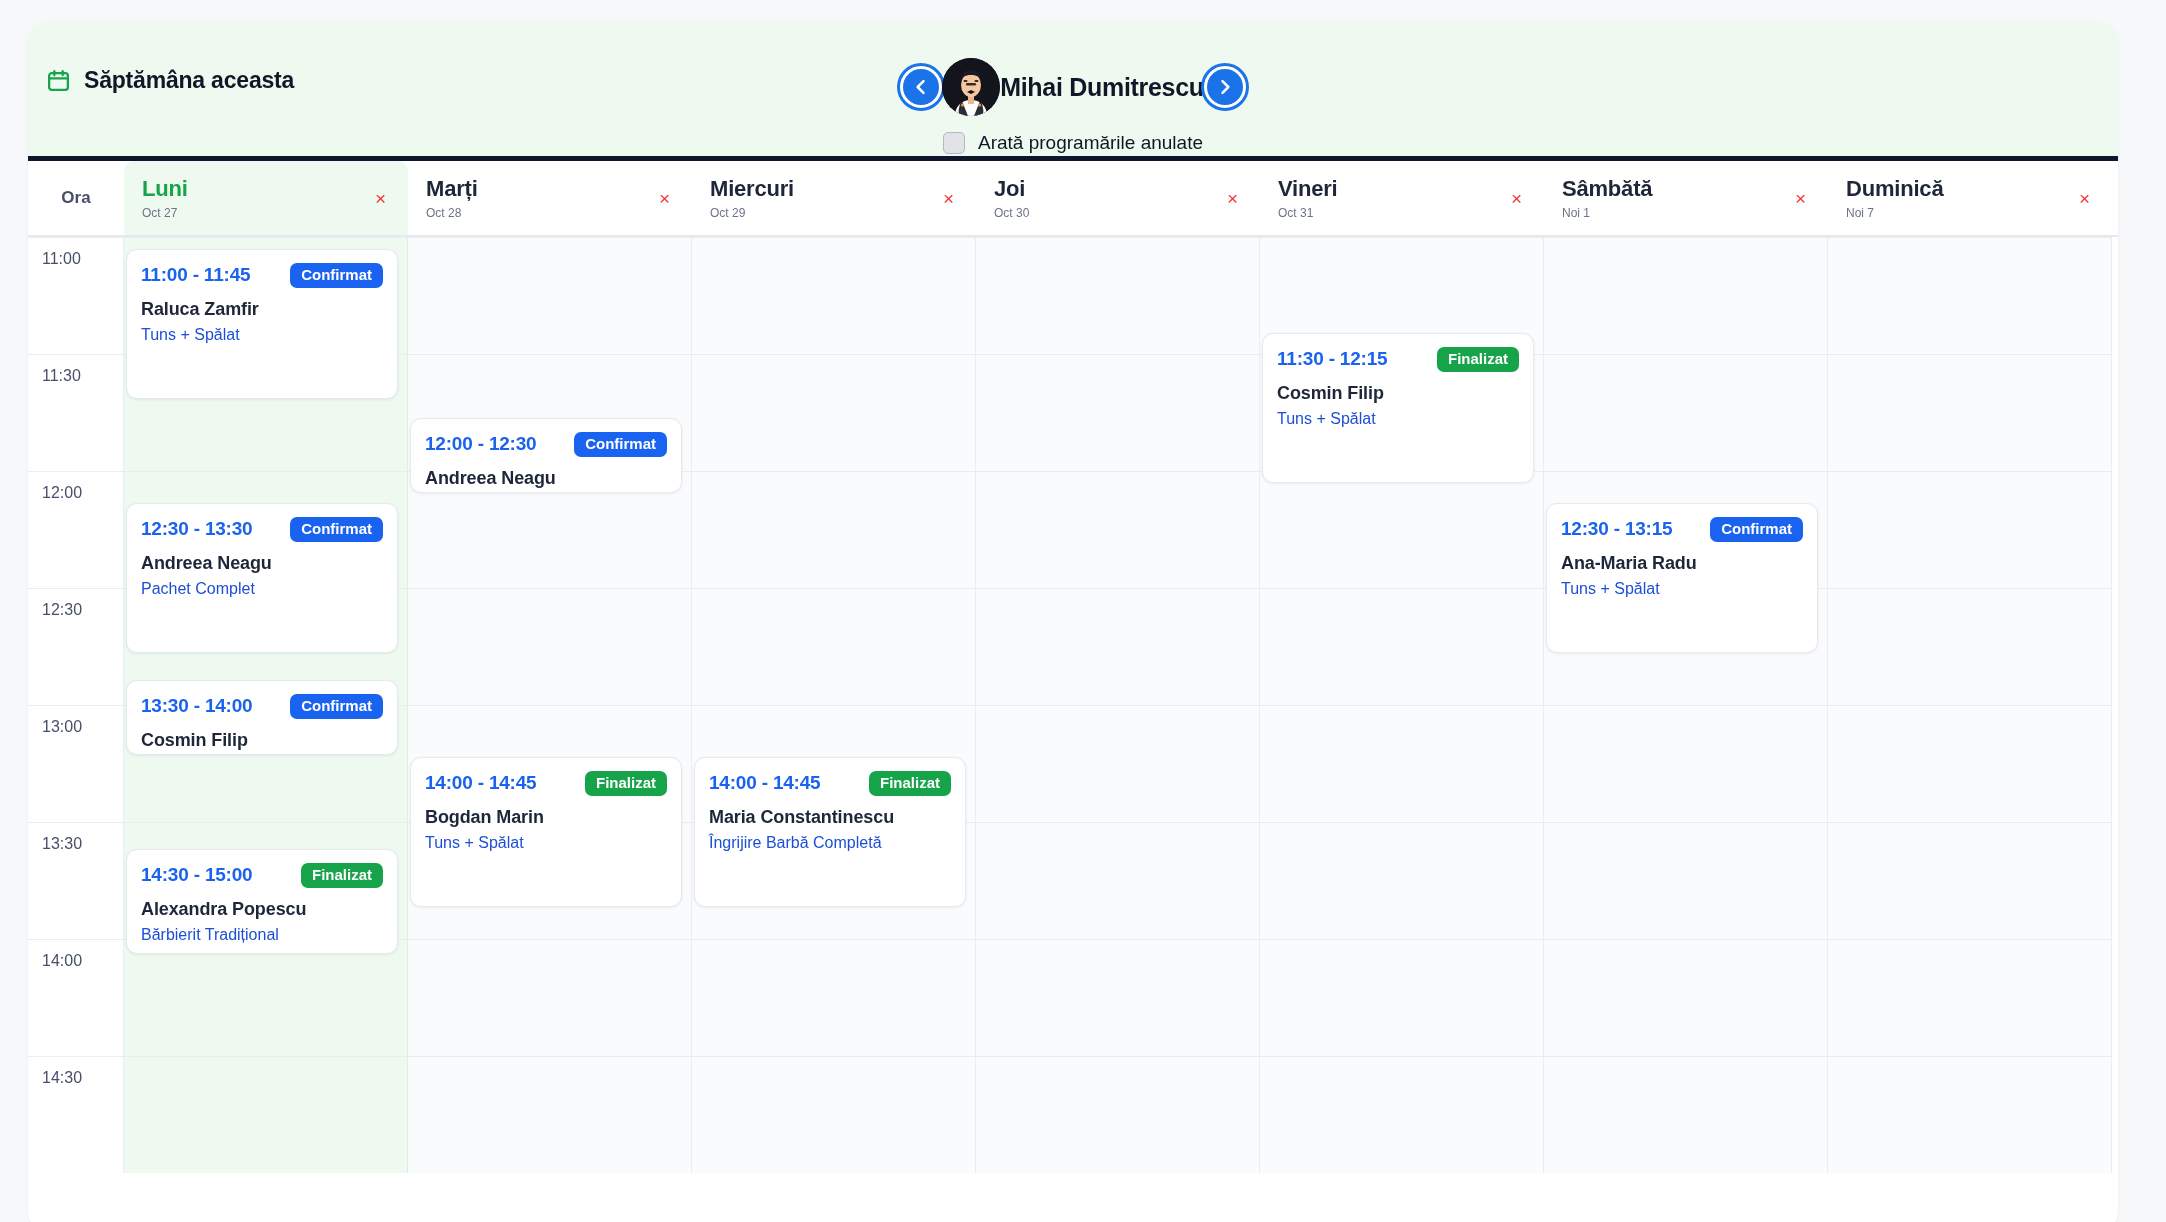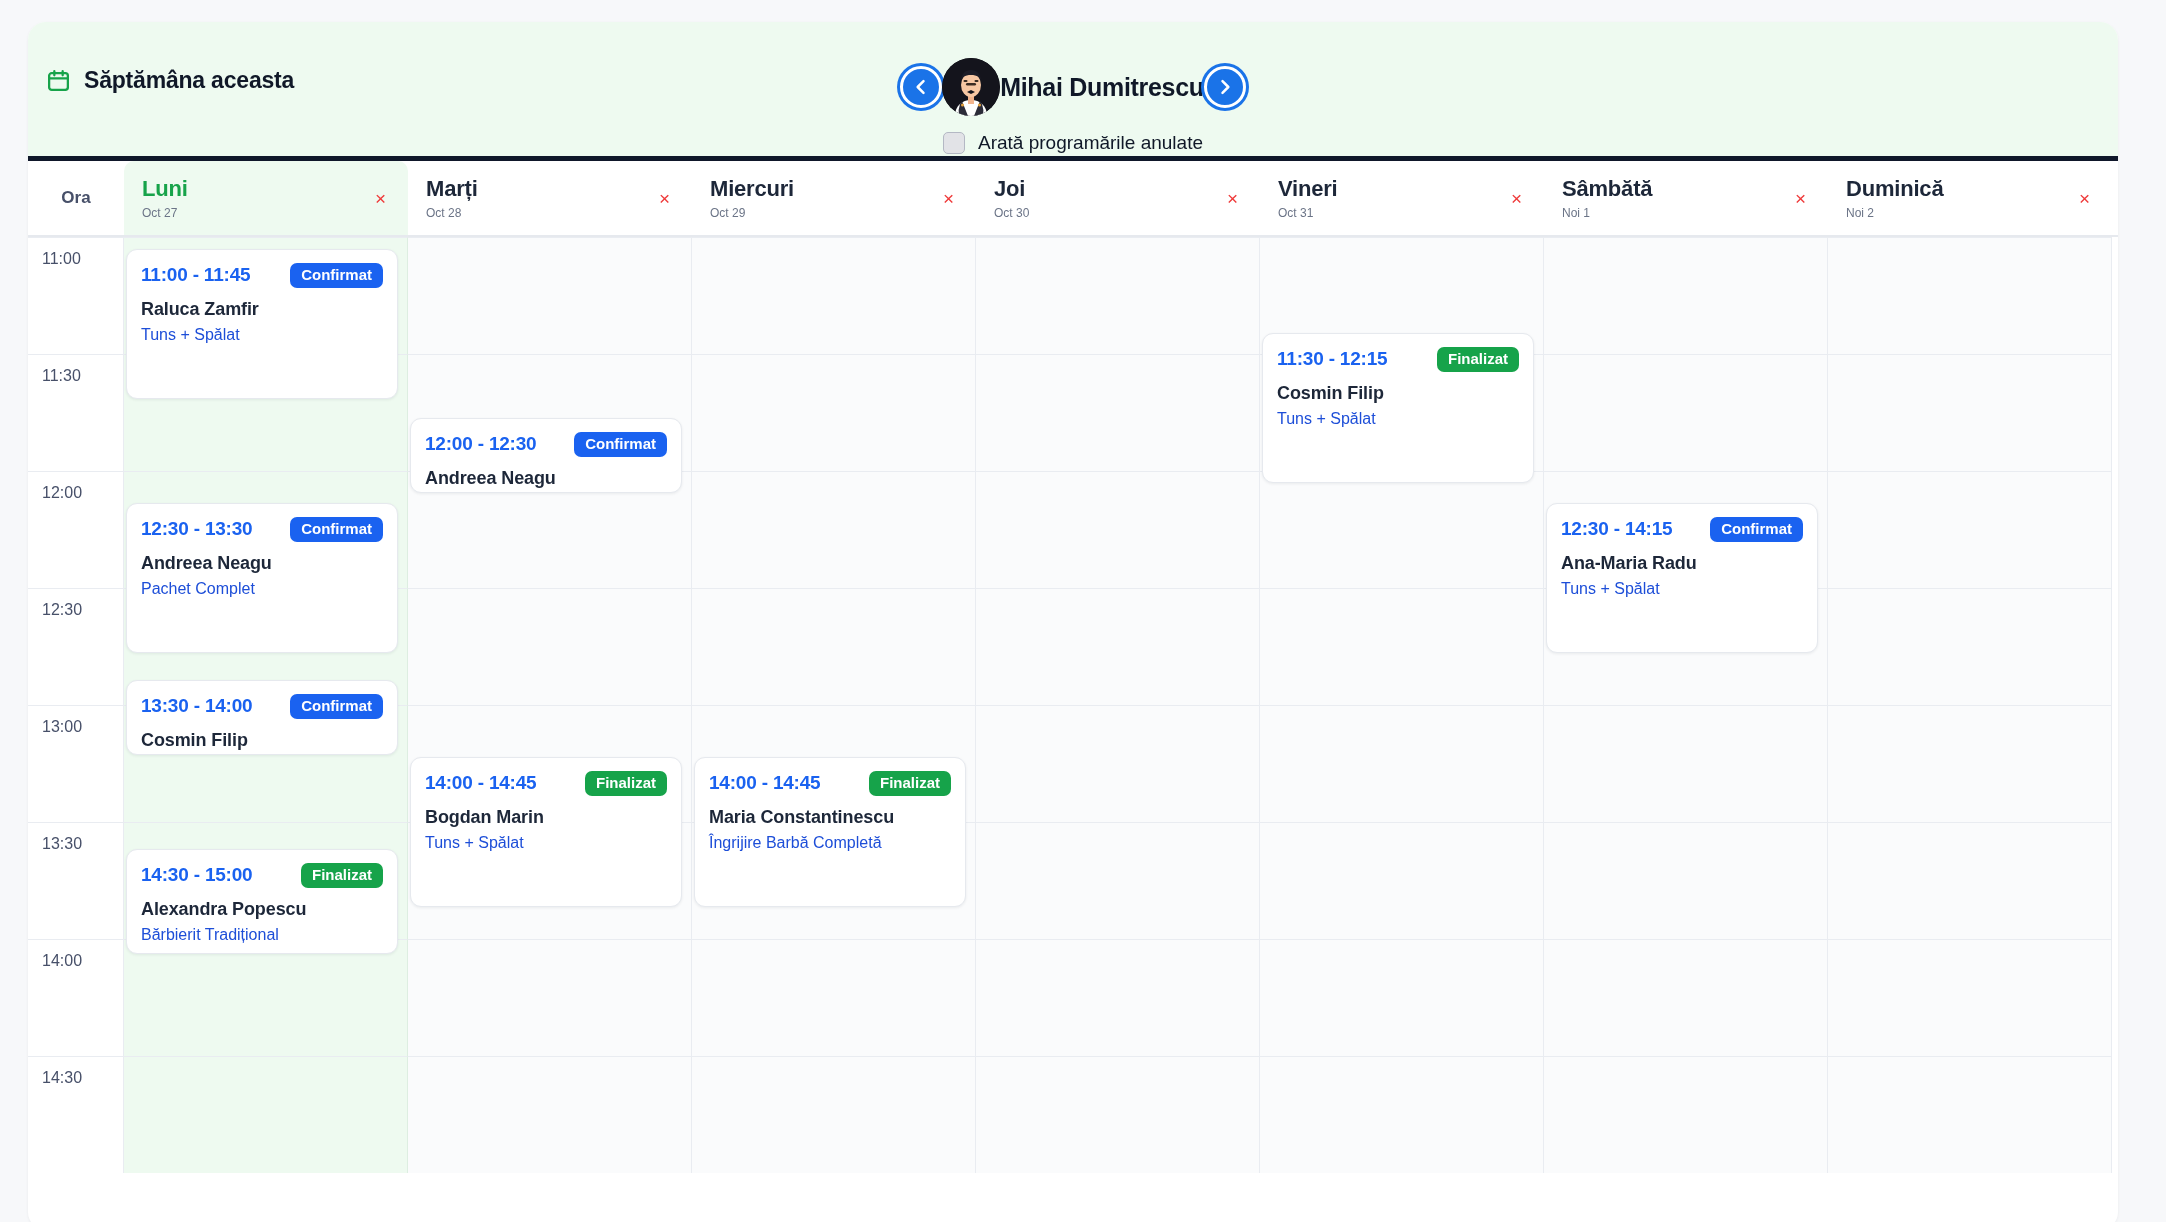--- a/index.html
+++ b/index.html
@@ -251,21 +251,21 @@
           <div class="day-date">Oct 31</div>
           <div class="day-x">×</div>
         </div>
         <div class="day-head">
           <div class="day-name">Sâmbătă</div>
           <div class="day-date">Noi 1</div>
           <div class="day-x">×</div>
         </div>
         <div class="day-head">
           <div class="day-name">Duminică</div>
-          <div class="day-date">Noi 2</div>
+          <div class="day-date">Noi 7</div>
           <div class="day-x">×</div>
         </div>
       </div>
   </div>
 
   <div class="grid-wrap">
     <div class="grid" id="grid-root">
         <div class="hour-col">
           <div class="hour-cell">11:00</div>
           <div class="hour-cell">11:30</div>
@@ -392,21 +392,21 @@
           <div class="slot"></div>
           <div class="slot"></div>
           <div class="slot"></div>
           <div class="slot"></div>
           <div class="slot"></div>
           <div class="slot"></div>
           <div class="slot"></div>
           <div class="slot"></div>
           <div class="appt" style="top: 266px; height: 150px;">
             <div class="appt-top">
-              <div class="appt-time">12:30 - 14:15</div>
+              <div class="appt-time">12:30 - 13:15</div>
               <div class="badge confirmat">Confirmat</div>
             </div>
             <div class="appt-client">Ana-Maria Radu</div>
             <div class="appt-service">Tuns + Spălat</div>
           </div>
         </div>
         <div class="day-col">
           <div class="slot"></div>
           <div class="slot"></div>
           <div class="slot"></div>

